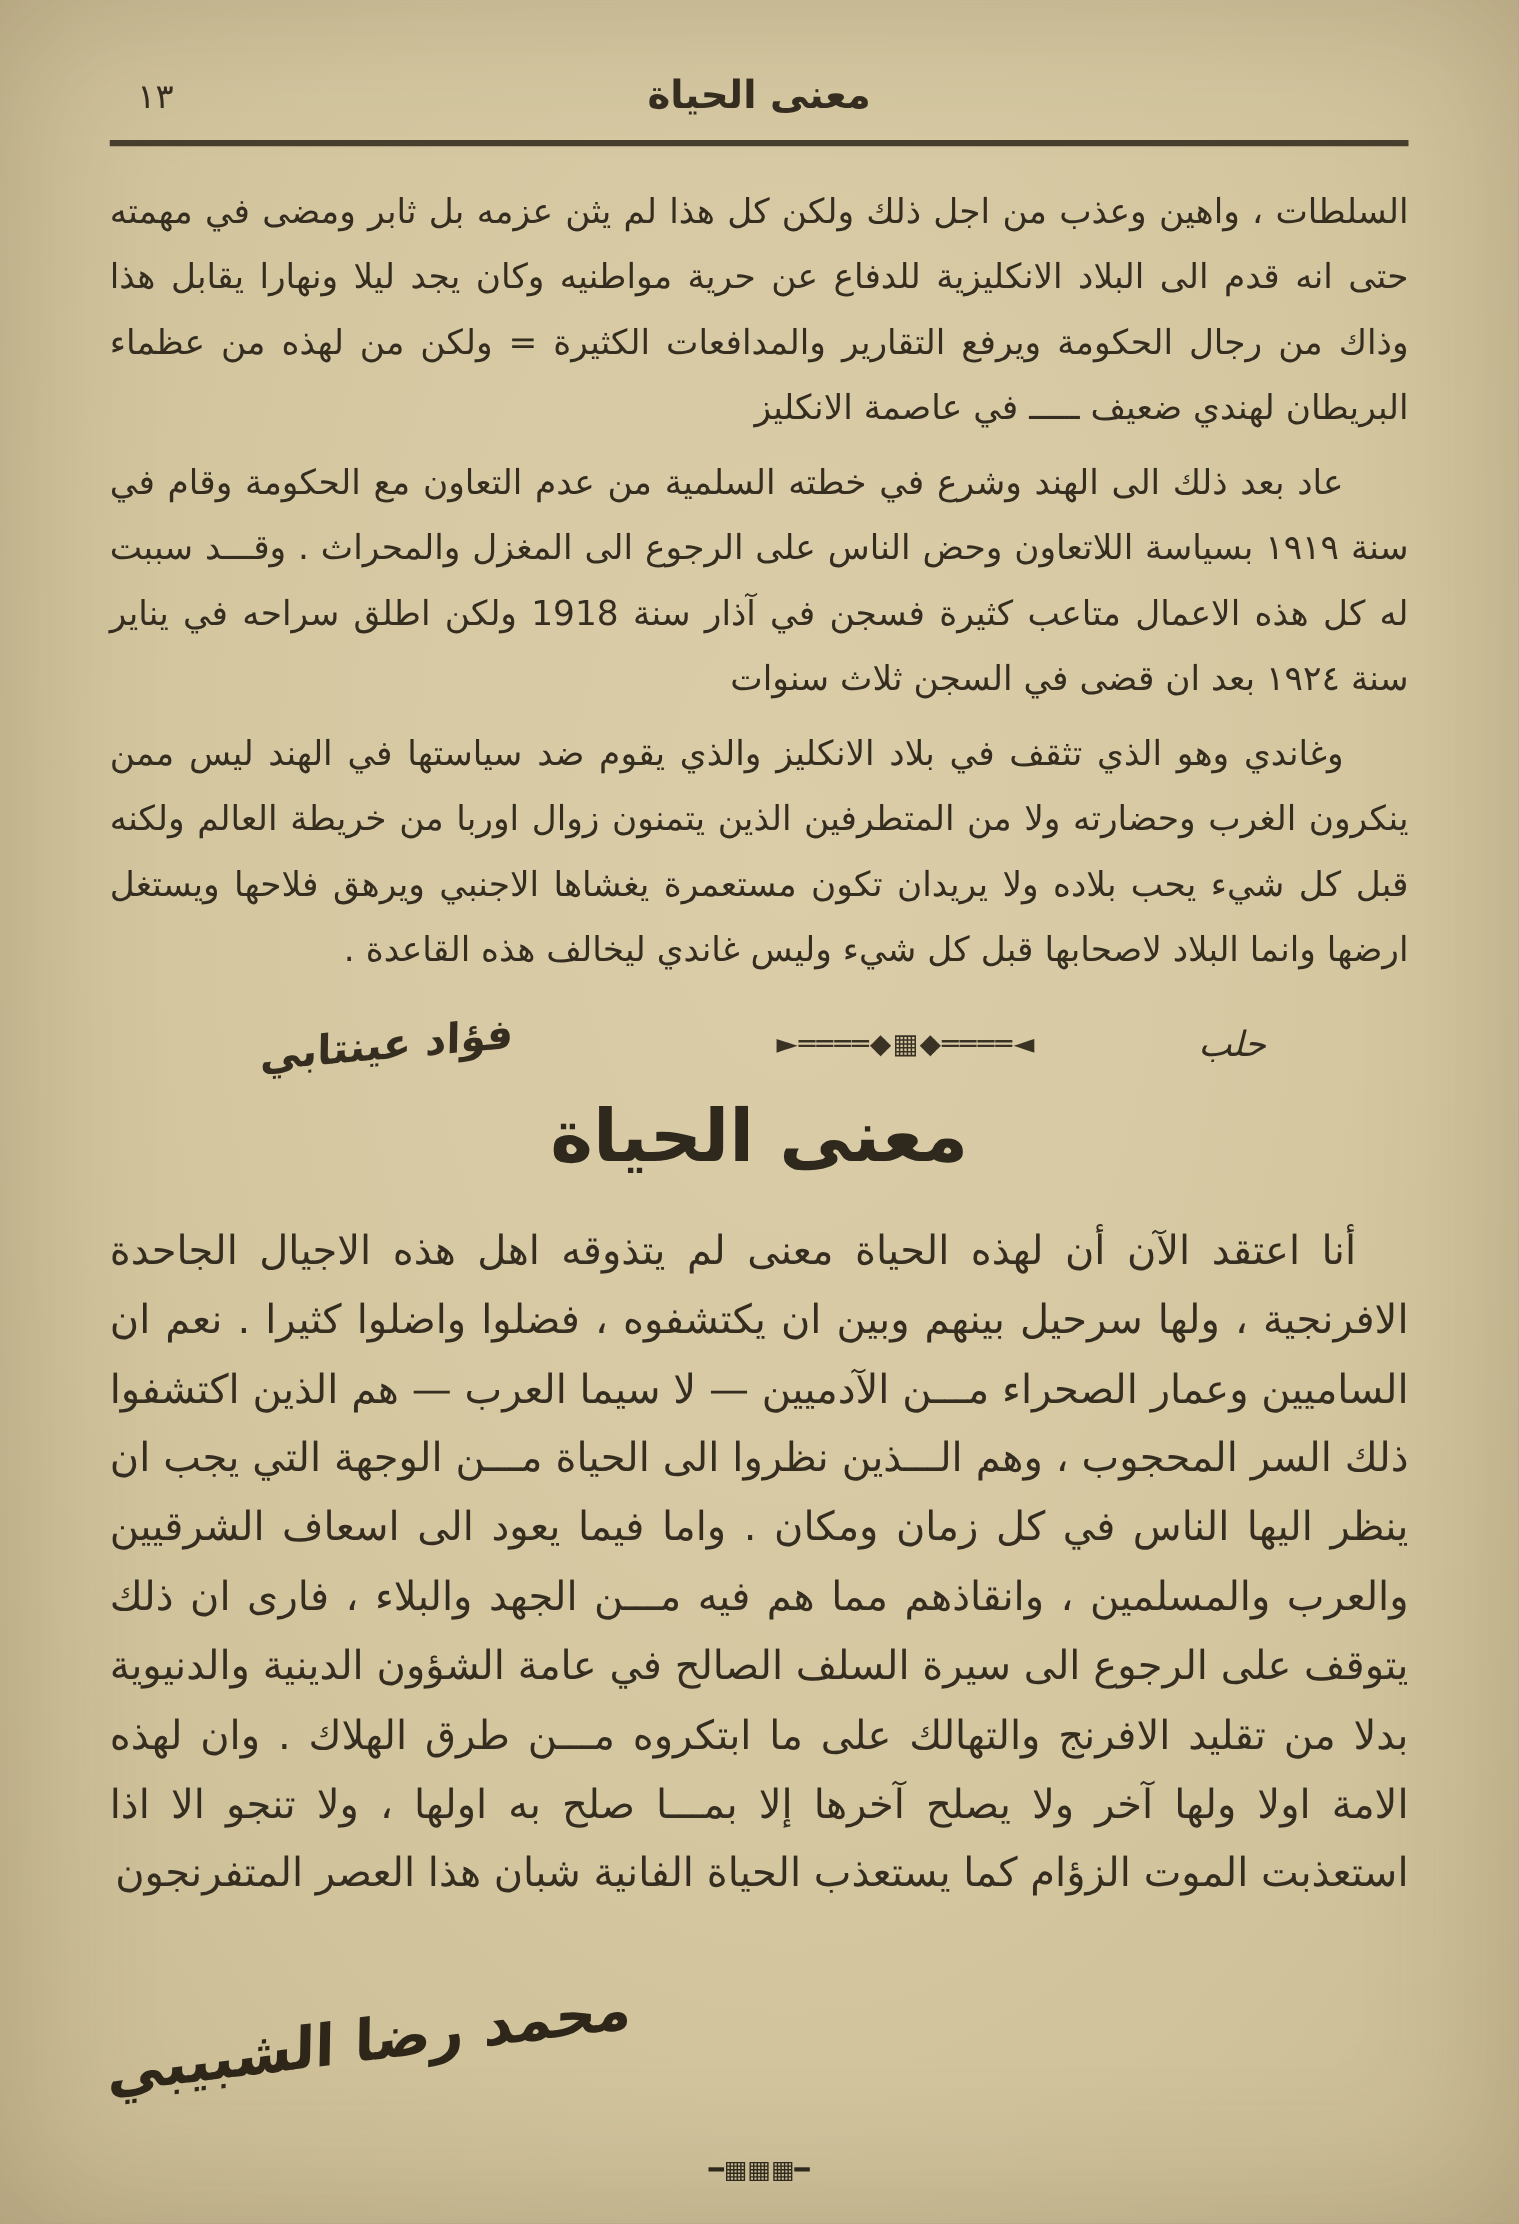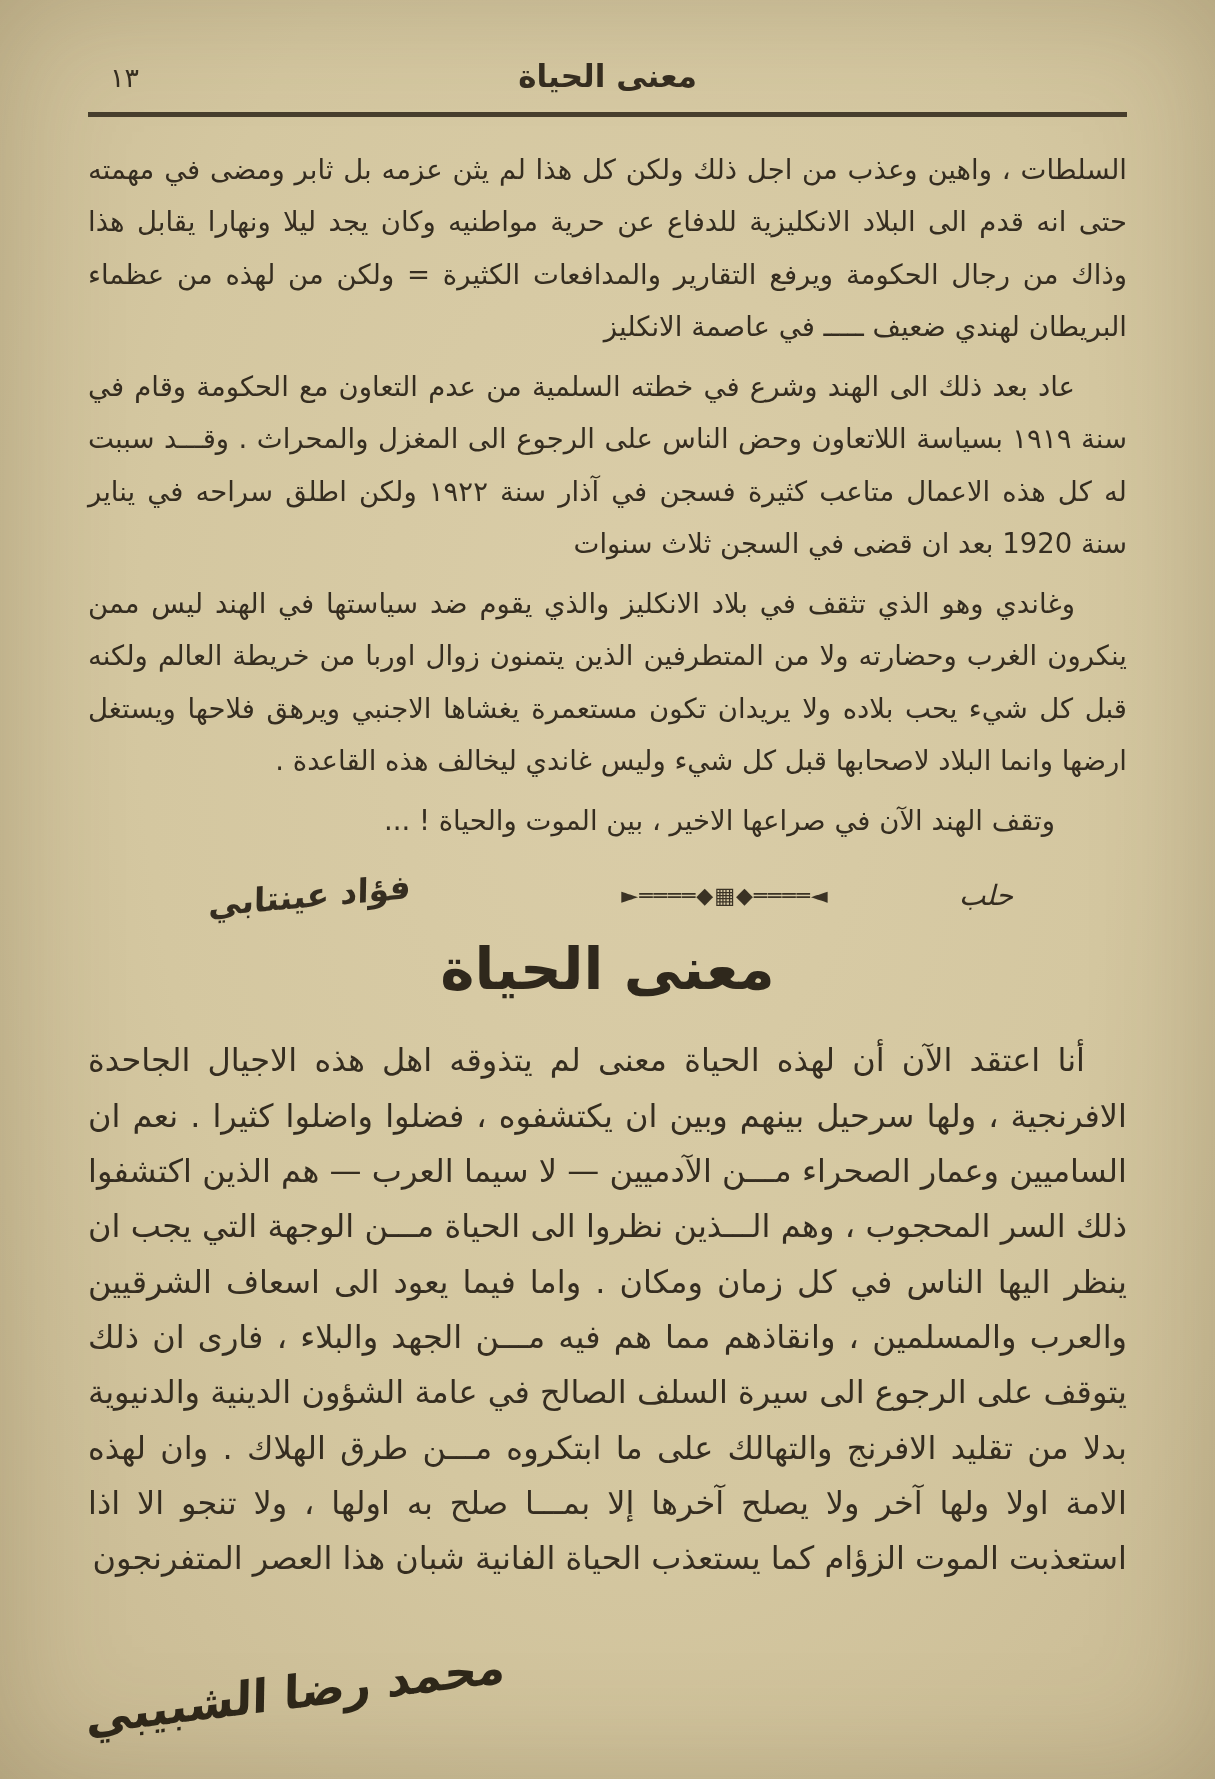--- a/index.html
+++ b/index.html
@@ -122,23 +122,22 @@
 
   <header class="page-header">
     <span class="page-number">١٣</span>
     <span class="header-title">معنى الحياة</span>
   </header>
 
   <div class="header-rule"></div>
 
   <section class="body-text article-one">
     <p>السلطات ، واهين وعذب من اجل ذلك ولكن كل هذا لم يثن عزمه بل ثابر ومضى في مهمته حتى انه قدم الى البلاد الانكليزية للدفاع عن حرية مواطنيه وكان يجد ليلا ونهارا يقابل هذا وذاك من رجال الحكومة ويرفع التقارير والمدافعات الكثيرة = ولكن من لهذه من عظماء البريطان لهندي ضعيف ـــــ في عاصمة الانكليز</p>
-    <p class="para-indent">عاد بعد ذلك الى الهند وشرع في خطته السلمية من عدم التعاون مع الحكومة وقام في سنة ١٩١٩ بسياسة اللاتعاون وحض الناس على الرجوع الى المغزل والمحراث . وقـــد سببت له كل هذه الاعمال متاعب كثيرة فسجن في آذار سنة ١٩٢٢ ولكن اطلق سراحه في يناير سنة 1920 بعد ان قضى في السجن ثلاث سنوات</p>
+    <p class="para-indent">عاد بعد ذلك الى الهند وشرع في خطته السلمية من عدم التعاون مع الحكومة وقام في سنة ١٩١٩ بسياسة اللاتعاون وحض الناس على الرجوع الى المغزل والمحراث . وقـــد سببت له كل هذه الاعمال متاعب كثيرة فسجن في آذار سنة 1918 ولكن اطلق سراحه في يناير سنة ١٩٢٤ بعد ان قضى في السجن ثلاث سنوات</p>
     <p class="para-indent">وغاندي وهو الذي تثقف في بلاد الانكليز والذي يقوم ضد سياستها في الهند ليس ممن ينكرون الغرب وحضارته ولا من المتطرفين الذين يتمنون زوال اوربا من خريطة العالم ولكنه قبل كل شيء يحب بلاده ولا يريدان تكون مستعمرة يغشاها الاجنبي ويرهق فلاحها ويستغل ارضها وانما البلاد لاصحابها قبل كل شيء وليس غاندي ليخالف هذه القاعدة .</p>
-    <p class="closing-line">وتقف الهند الآن في صراعها الاخير ، بين الموت والحياة ! ...</p>
 
     <div class="sign-row">
       <span class="sign-location">حلب</span>
       <span class="main-ornament">◄════◆▦◆════►</span>
       <span class="handwritten sign-author">فؤاد عينتابي</span>
     </div>
   </section>
 
   <h1 class="main-title">معنى الحياة</h1>
 

